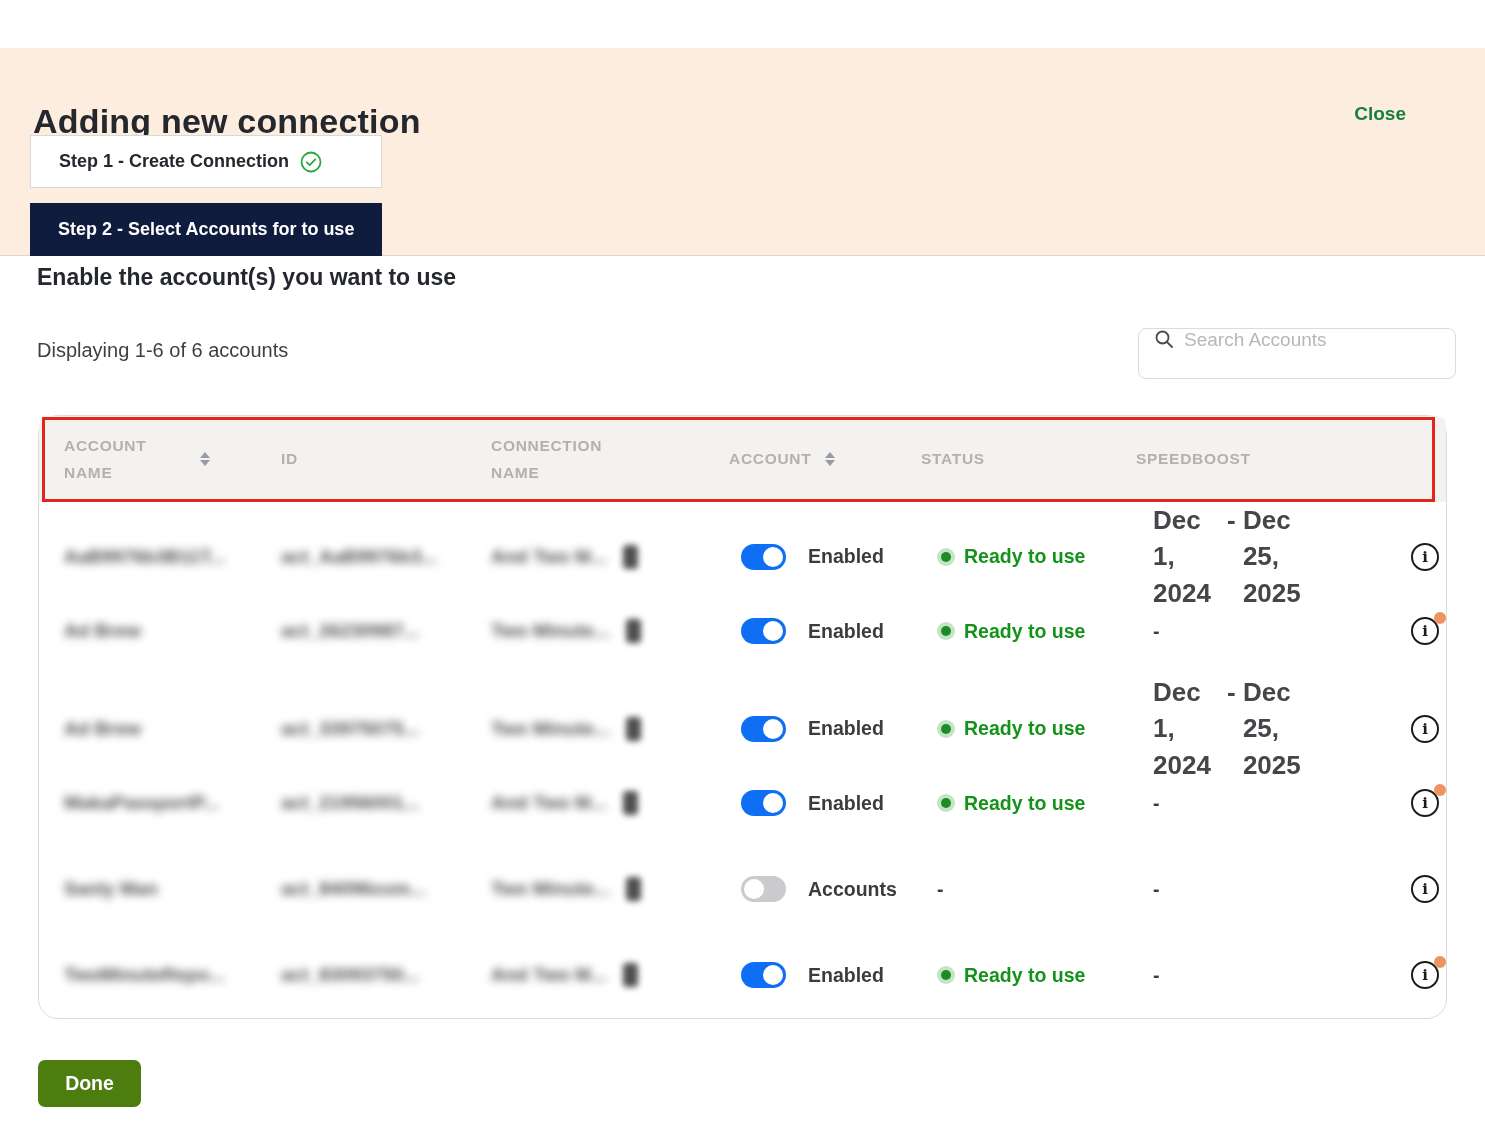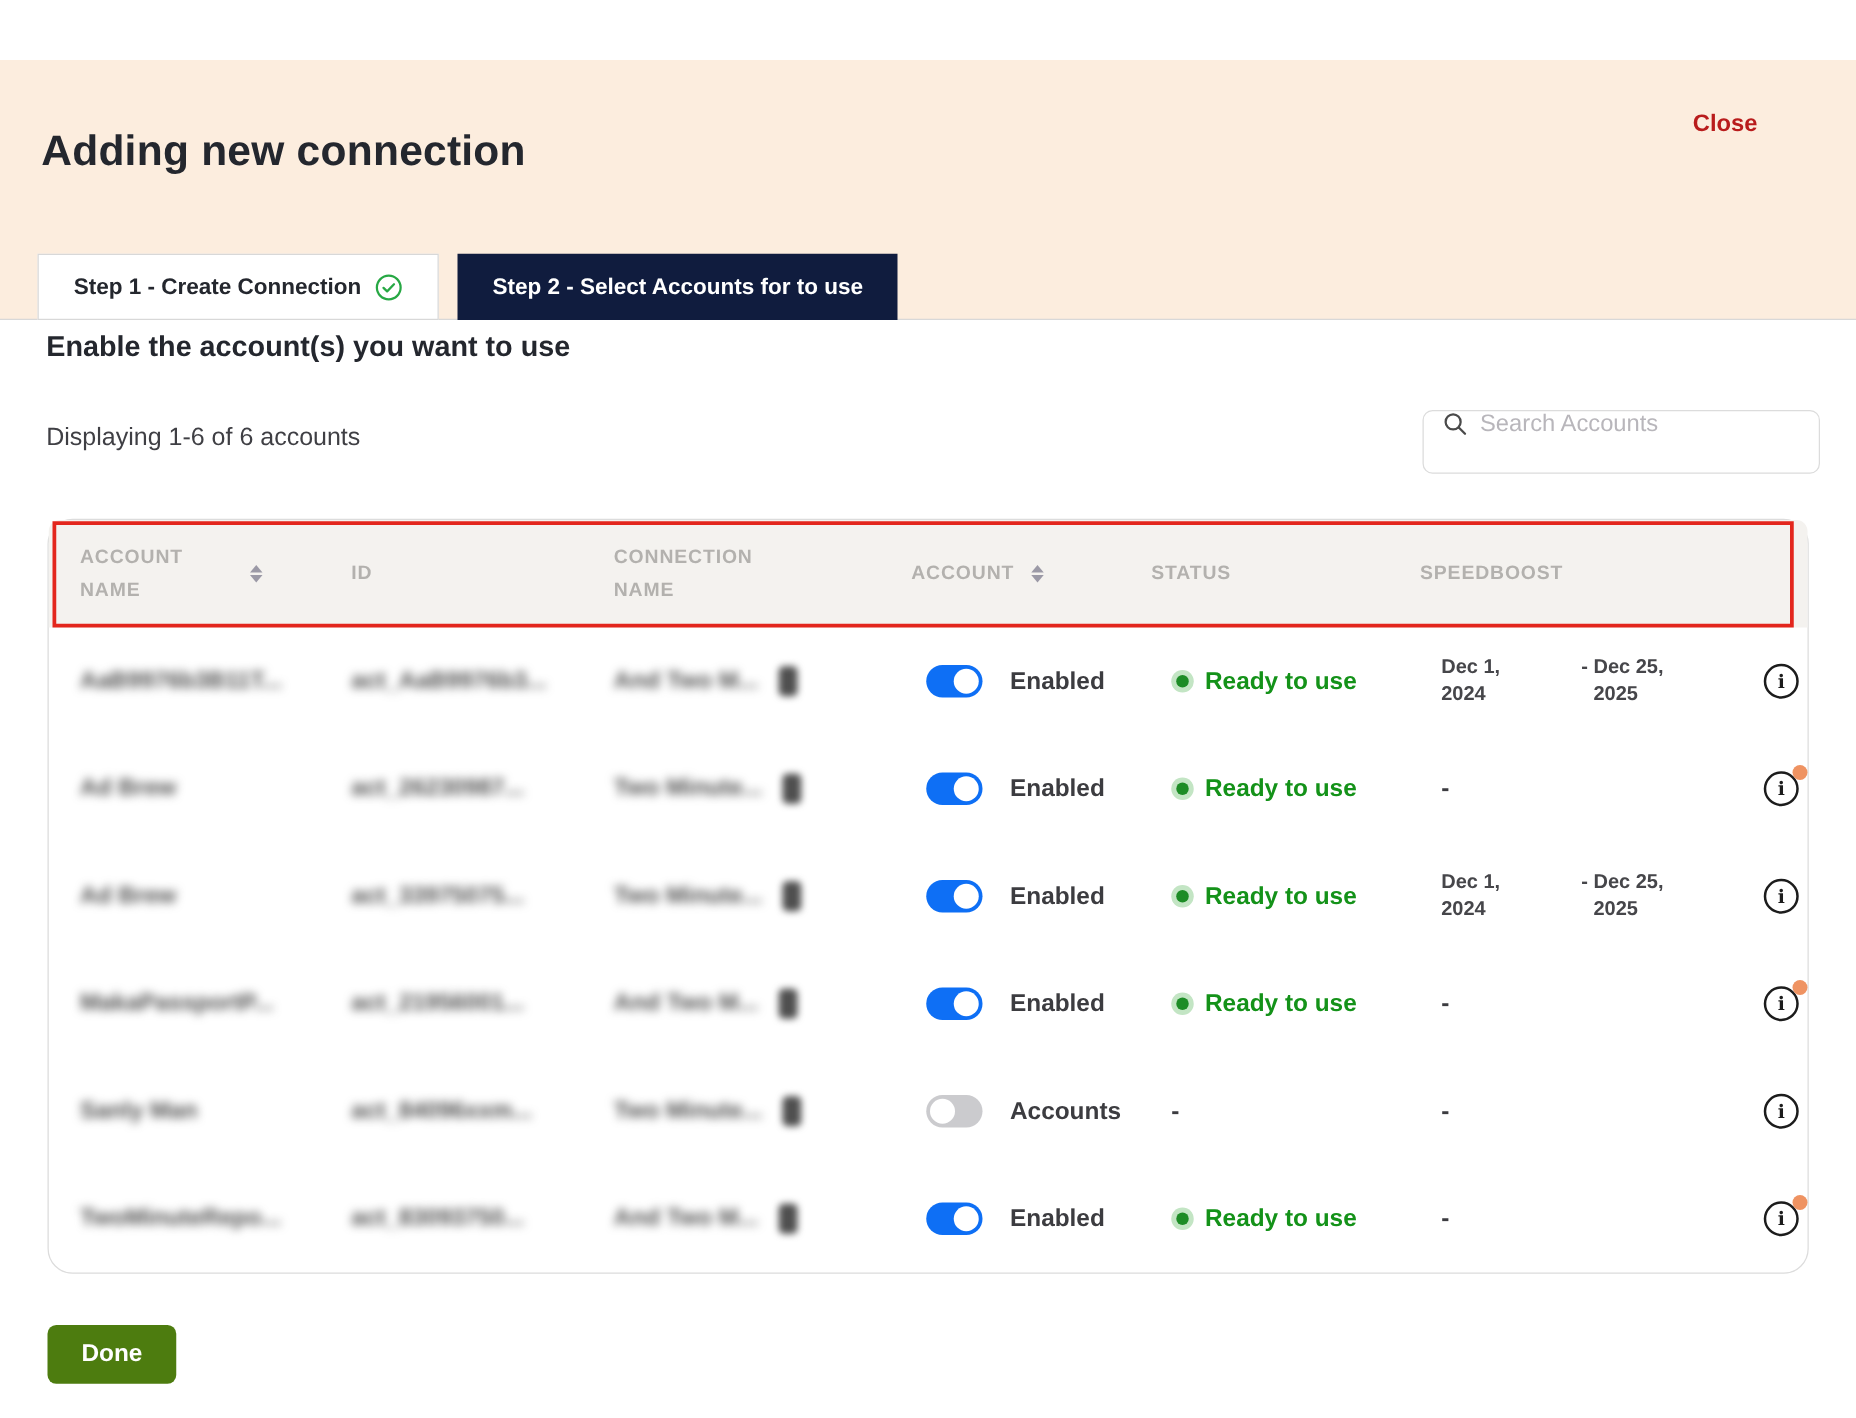--- a/index.html
+++ b/index.html
@@ -2,23 +2,23 @@
 <html><head>
 <meta charset="utf-8">
 <style>
   * { margin:0; padding:0; box-sizing:border-box; }
   html,body { width:1485px; height:1134px; background:#ffffff; font-family:"Liberation Sans", sans-serif; overflow:hidden; }
   .stage { position:relative; width:1485px; height:1134px; }
 
   
   .app-header { position:absolute; top:0; left:0; width:100%; height:208px; background:#fcedde; border-bottom:1px solid #d8d8d8;margin-top:48px; }
   .page-title { position:absolute; left:33px; top:54px; font-size:34px; font-weight:800; color:#24272e; letter-spacing:0.2px; }
-  .close-link { position:absolute; right:79px; top:41px; font-size:19px; font-weight:700; color:#b91c1c; cursor:pointer; text-decoration:none; }
-
-  .tabs { position:absolute; left:30px; bottom:-1px; display:flex; gap:15px; }
+  .close-link { position:absolute; right:79px; top:55px; font-size:19px; font-weight:700; color:#15803d; cursor:pointer; text-decoration:none; }
+
+  .tabs { position:absolute; left:30px; bottom:-1px; display:flex; gap:15px;flex-direction:column; }
   .tab { height:53px; display:flex; align-items:center; padding:0 28px; font-size:18px; white-space:nowrap; cursor:pointer; }
   .tab-done { background:#ffffff; border:1px solid #d8d8d8; color:#24272e; font-weight:600; gap:11px; }
   .tab-active { background:#101c3e; color:#ffffff; font-weight:700; }
   .check-icon { width:22px; height:22px; flex:0 0 auto; }
 
   
   .section-heading { position:absolute; left:37px; top:264px; font-size:23px; font-weight:700; color:#24272e; }
   .display-count { position:absolute; left:37px; top:339px; font-size:20px; font-weight:500; color:#3f3f44; }
 
   .search-box { position:absolute; left:1138px; top:328px; width:318px; height:51px; background:#fff; border:1px solid #dcdcdc; border-radius:8px; display:flex; align-items:flex-start; padding:0 15px; gap:10px; }
@@ -50,21 +50,21 @@
   .toggle.on { background:#0e6ff5; } .toggle.on .knob { right:3px; }
   .toggle.off { background:#cbcbce; } .toggle.off .knob { left:3px; }
   .toggle-label { font-size:19.5px; font-weight:600; color:#3c3c40; }
 
   .status-cell { display:flex; align-items:center; gap:9px; padding-left:16px; }
   .status-dot { width:18px; height:18px; border-radius:50%; background:#c3e5c4; position:relative; flex:0 0 auto; }
   .status-dot::after { content:""; position:absolute; left:4px; top:4px; width:10px; height:10px; border-radius:50%; background:#1d8c26; }
   .status-text { font-size:19.5px; font-weight:800; color:#149219; }
   .empty-val { font-size:19.5px; font-weight:600; color:#3c3c40; padding-left:16px; }
 
-  .sb-cell { display:flex; gap:38px; padding-left:17px; font-size:16px; font-weight:600; color:#46464a; line-height:1.4; }
+  .sb-cell { display:flex; padding-left:17px; font-size:26px; font-weight:600; color:#46464a; line-height:1.4; }
   .sb-start { width:74px; }
   .sb-end { display:flex; }
   .sb-end .date { width:88px; }
   .sb-empty { font-size:19.5px; font-weight:600; color:#3c3c40; padding-left:17px; }
 
   .info-cell { position:relative; justify-self:center; transform:translateX(14px); cursor:pointer; }
   .info-icon { width:28px; height:28px; border:2.5px solid #1c1c1c; border-radius:50%; display:flex; align-items:center; justify-content:center; font-size:15px; font-weight:700; color:#1c1c1c; font-family:"DejaVu Serif", serif; }
   .info-badge { position:absolute; top:-5px; right:-7px; width:12px; height:12px; border-radius:50%; background:#ef9362; }
 
   .done-btn { position:absolute; left:38px; top:1060px; width:103px; height:47px; background:#4d7c0f; border:none; border-radius:7px; color:#fff; font-size:19.5px; font-weight:700; cursor:pointer; font-family:"Liberation Sans", sans-serif; }

